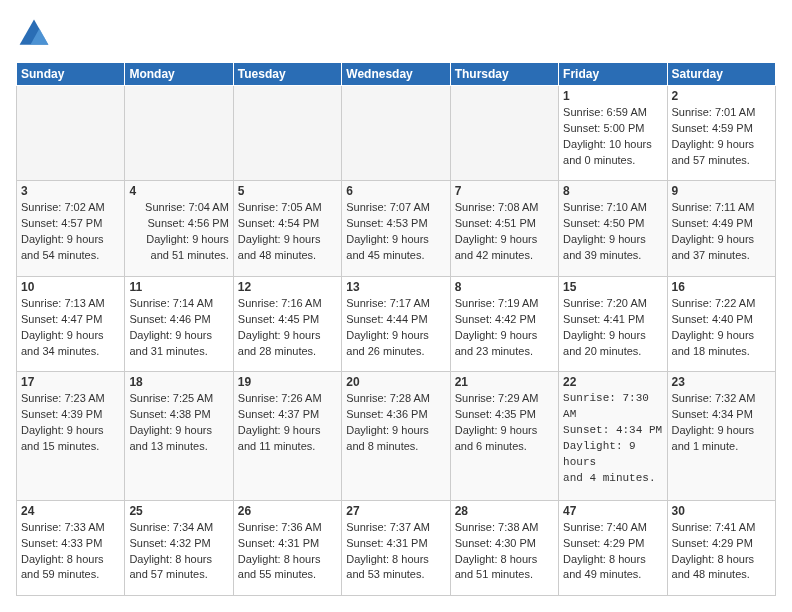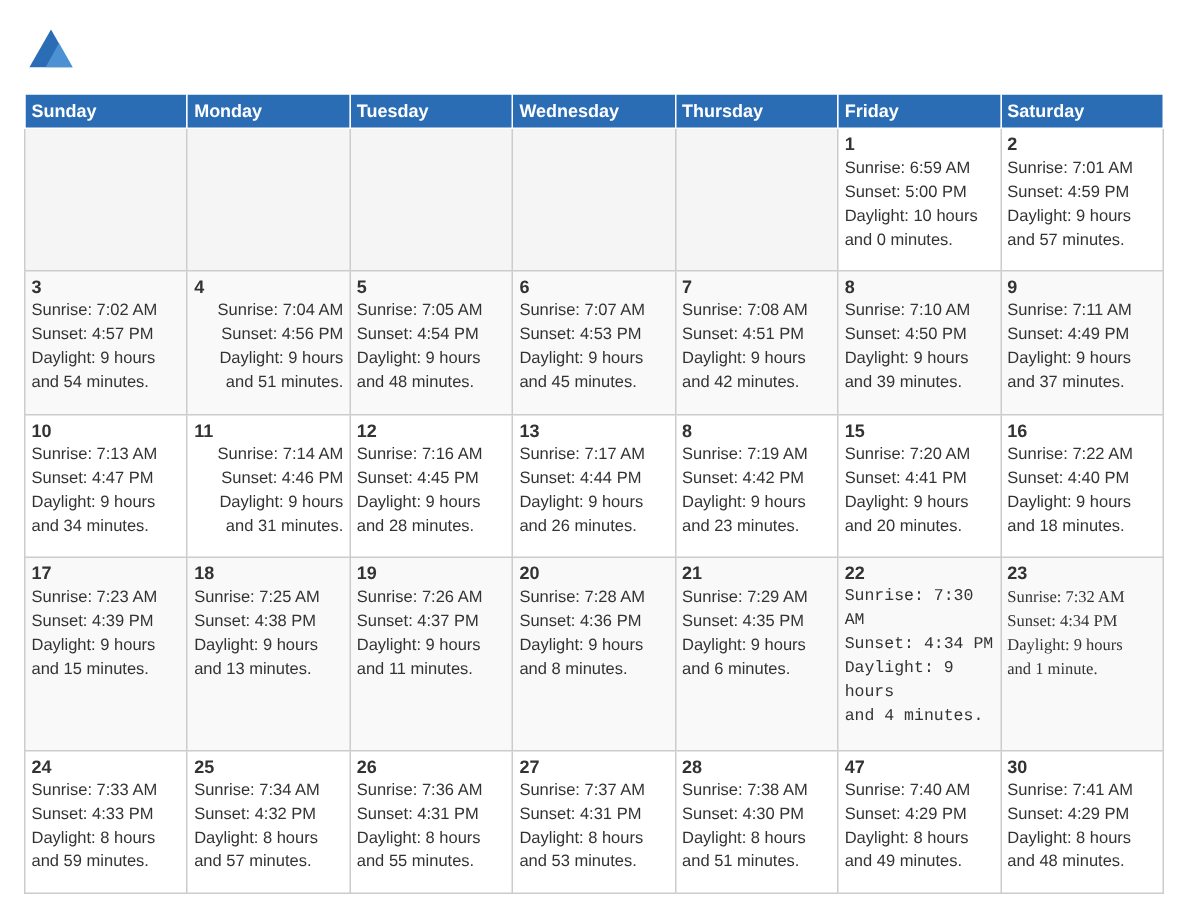--- a/index.html
+++ b/index.html
@@ -209,21 +209,21 @@
         <tr>
           <td>
             <span class="day-num">10</span>
             <div class="day-info" style="white-space: pre-line;">Sunrise: 7:13 AM
 Sunset: 4:47 PM
 Daylight: 9 hours
 and 34 minutes.</div>
           </td>
           <td>
             <span class="day-num">11</span>
-            <div class="day-info" style="white-space: pre-line; text-align: right;">Sunrise: 7:14 AM
+            <div class="day-info" style="white-space: pre-line;">Sunrise: 7:14 AM
 Sunset: 4:46 PM
 Daylight: 9 hours
 and 31 minutes.</div>
           </td>
           <td>
             <span class="day-num">12</span>
             <div class="day-info" style="white-space: pre-line;">Sunrise: 7:16 AM
 Sunset: 4:45 PM
 Daylight: 9 hours
 and 28 minutes.</div>
@@ -295,21 +295,21 @@
           </td>
           <td>
             <span class="day-num">22</span>
             <div class="day-info" style="white-space: pre-line; font-family: Liberation Mono, monospace;">Sunrise: 7:30 AM
 Sunset: 4:34 PM
 Daylight: 9 hours
 and 4 minutes.</div>
           </td>
           <td>
             <span class="day-num">23</span>
-            <div class="day-info" style="white-space: pre-line; font-family: Liberation Serif, serif;">Sunrise: 7:32 AM
+            <div class="day-info" style="white-space: pre-line;">Sunrise: 7:32 AM
 Sunset: 4:34 PM
 Daylight: 9 hours
 and 1 minute.</div>
           </td>
         </tr>
         <tr>
           <td>
             <span class="day-num">24</span>
             <div class="day-info" style="white-space: pre-line;">Sunrise: 7:33 AM
 Sunset: 4:33 PM

